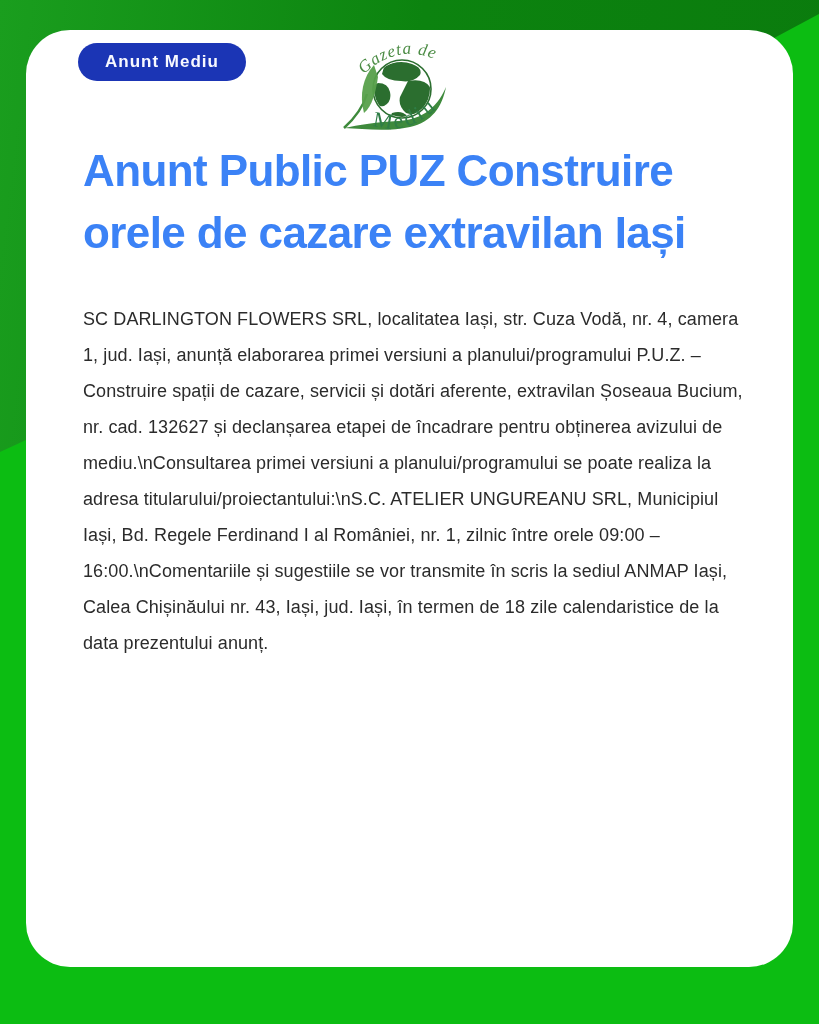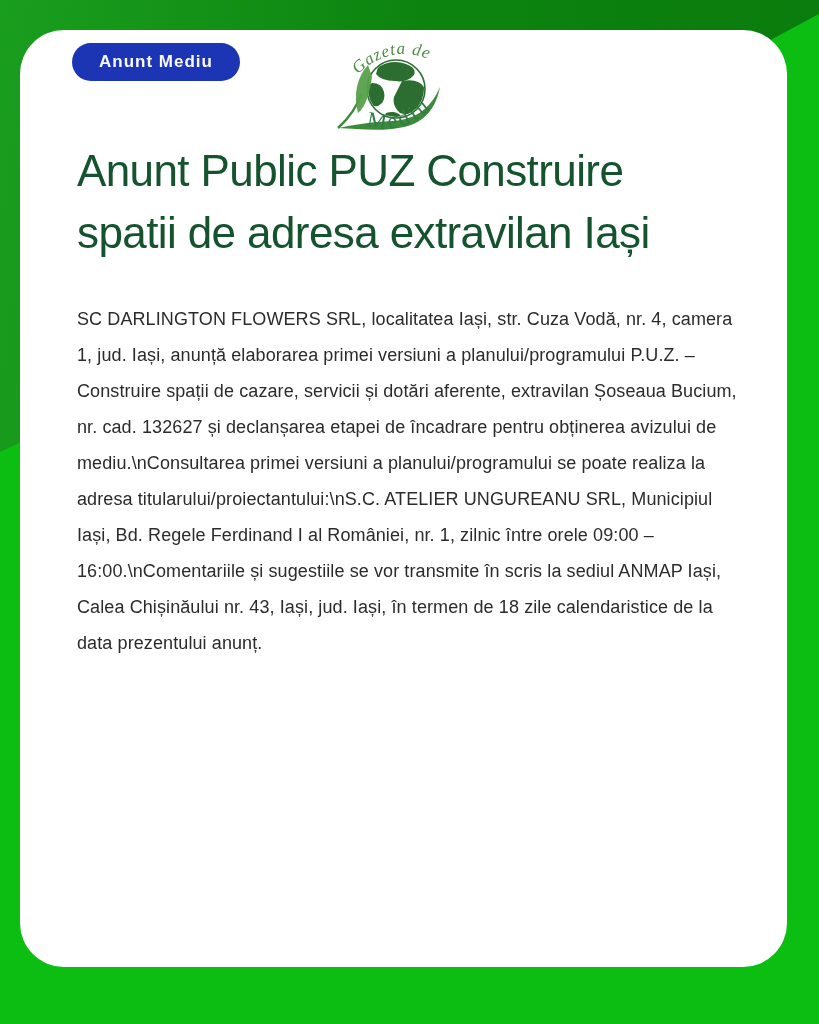--- a/index.html
+++ b/index.html
@@ -7,38 +7,38 @@
     position:relative;width:819px;height:1024px;overflow:hidden;
     background:#0CBD12;
     font-family:"Liberation Sans",sans-serif;
   }
   .bg-dark{
     position:absolute;inset:0;
     background:linear-gradient(97deg,#1A9E1E 0%,#0C830F 45%,#0A7A0D 100%);
     clip-path:polygon(0 0,819px 0,819px 14px,26px 440px,0 452px);
   }
   .card{
-    position:absolute;left:20px;top:30px;width:767px;height:937px;
+    position:absolute;left:26px;top:30px;width:767px;height:937px;
     background:#FFFFFF;border-radius:44px;
   }
   .badge{
     position:absolute;left:52px;top:13px;
     background:#1B35B5;color:#F8F9FF;
     font-size:17px;font-weight:700;letter-spacing:1px;
     padding:9px 27px;border-radius:24px;
     cursor:pointer;user-select:none;
   }
   .logo{
     position:absolute;left:50%;top:1px;transform:translateX(-50%);
     margin-left:-8px;width:132px;height:114px;
   }
   .page-title{
     position:absolute;left:57px;top:110px;width:676px;
-    font-size:44px;line-height:62px;font-weight:400;
-    color:#14532d;letter-spacing:-0.6px;
+    font-size:44px;line-height:62px;font-weight:700;
+    color:#3b82f6;letter-spacing:-0.6px;
   }
   .body-text{
     position:absolute;left:57px;top:271px;width:662px;
     font-size:18px;line-height:36px;color:#2B2B2B;
     letter-spacing:0.1px;
   }
 </style>
 </head>
 <body>
 
@@ -77,19 +77,19 @@
       <text font-size="17" fill="#4C8C45" font-family="Liberation Serif, serif" font-style="italic" letter-spacing="1">
         <textPath href="#arcTop" startOffset="50%" text-anchor="middle">Gazeta de</textPath>
       </text>
       <text font-size="22" fill="#2E7D46" font-family="Liberation Serif, serif" letter-spacing="3">
         <textPath href="#arcBot" startOffset="50%" text-anchor="middle">Mediu</textPath>
       </text>
     </svg>
 
     <h1 class="page-title" style="margin:0;font-size:44px;">
       <div>Anunt Public PUZ Construire</div>
-      <div>spatii de adresa extravilan Iași</div>
+      <div>orele de cazare extravilan Iași</div>
     </h1>
 
     <p class="body-text" style="margin:0;">SC DARLINGTON FLOWERS SRL, localitatea Iași, str. Cuza Vodă, nr. 4, camera 1, jud. Iași, anunță elaborarea primei versiuni a planului/programului P.U.Z. – Construire spații de cazare, servicii și dotări aferente, extravilan Șoseaua Bucium, nr. cad. 132627 și declanșarea etapei de încadrare pentru obținerea avizului de mediu.\nConsultarea primei versiuni a planului/programului se poate realiza la adresa titularului/proiectantului:\nS.C. ATELIER UNGUREANU SRL, Municipiul Iași, Bd. Regele Ferdinand I al României, nr. 1, zilnic între orele 09:00 – 16:00.\nComentariile și sugestiile se vor transmite în scris la sediul ANMAP Iași, Calea Chișinăului nr. 43, Iași, jud. Iași, în termen de 18 zile calendaristice de la data prezentului anunț.</p>
 
   </div>
 </div>
 
 </body></html>

